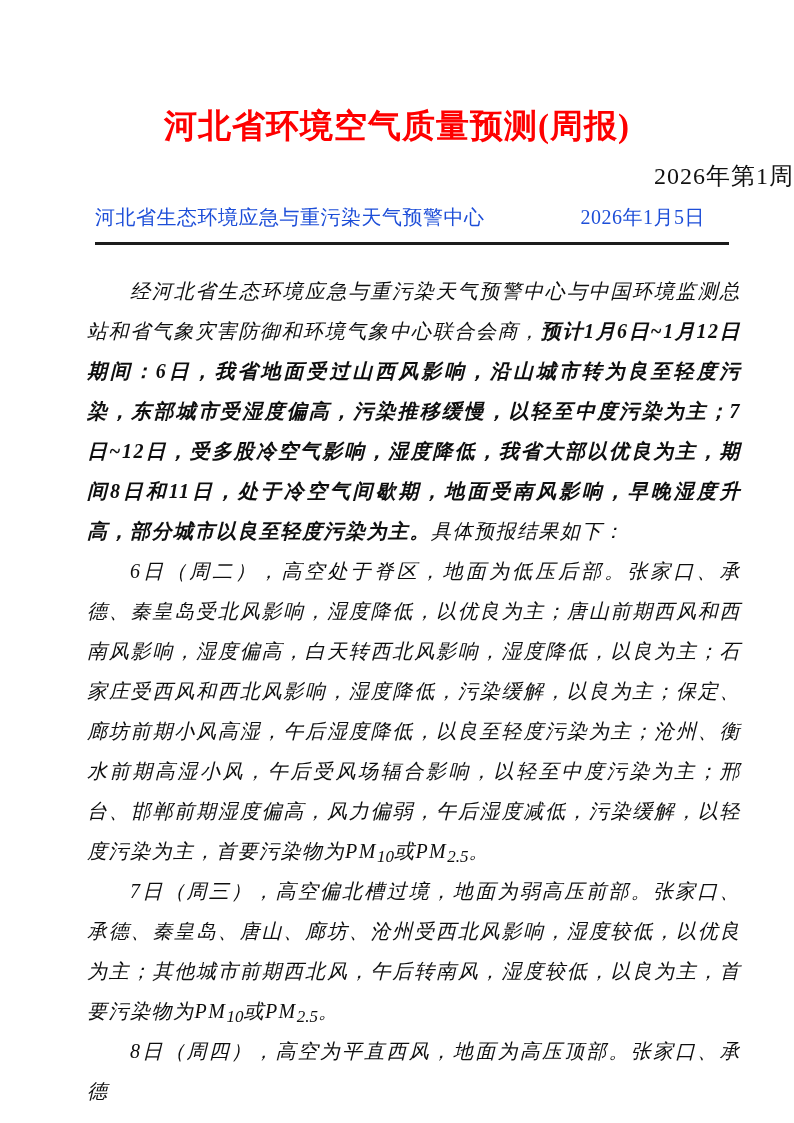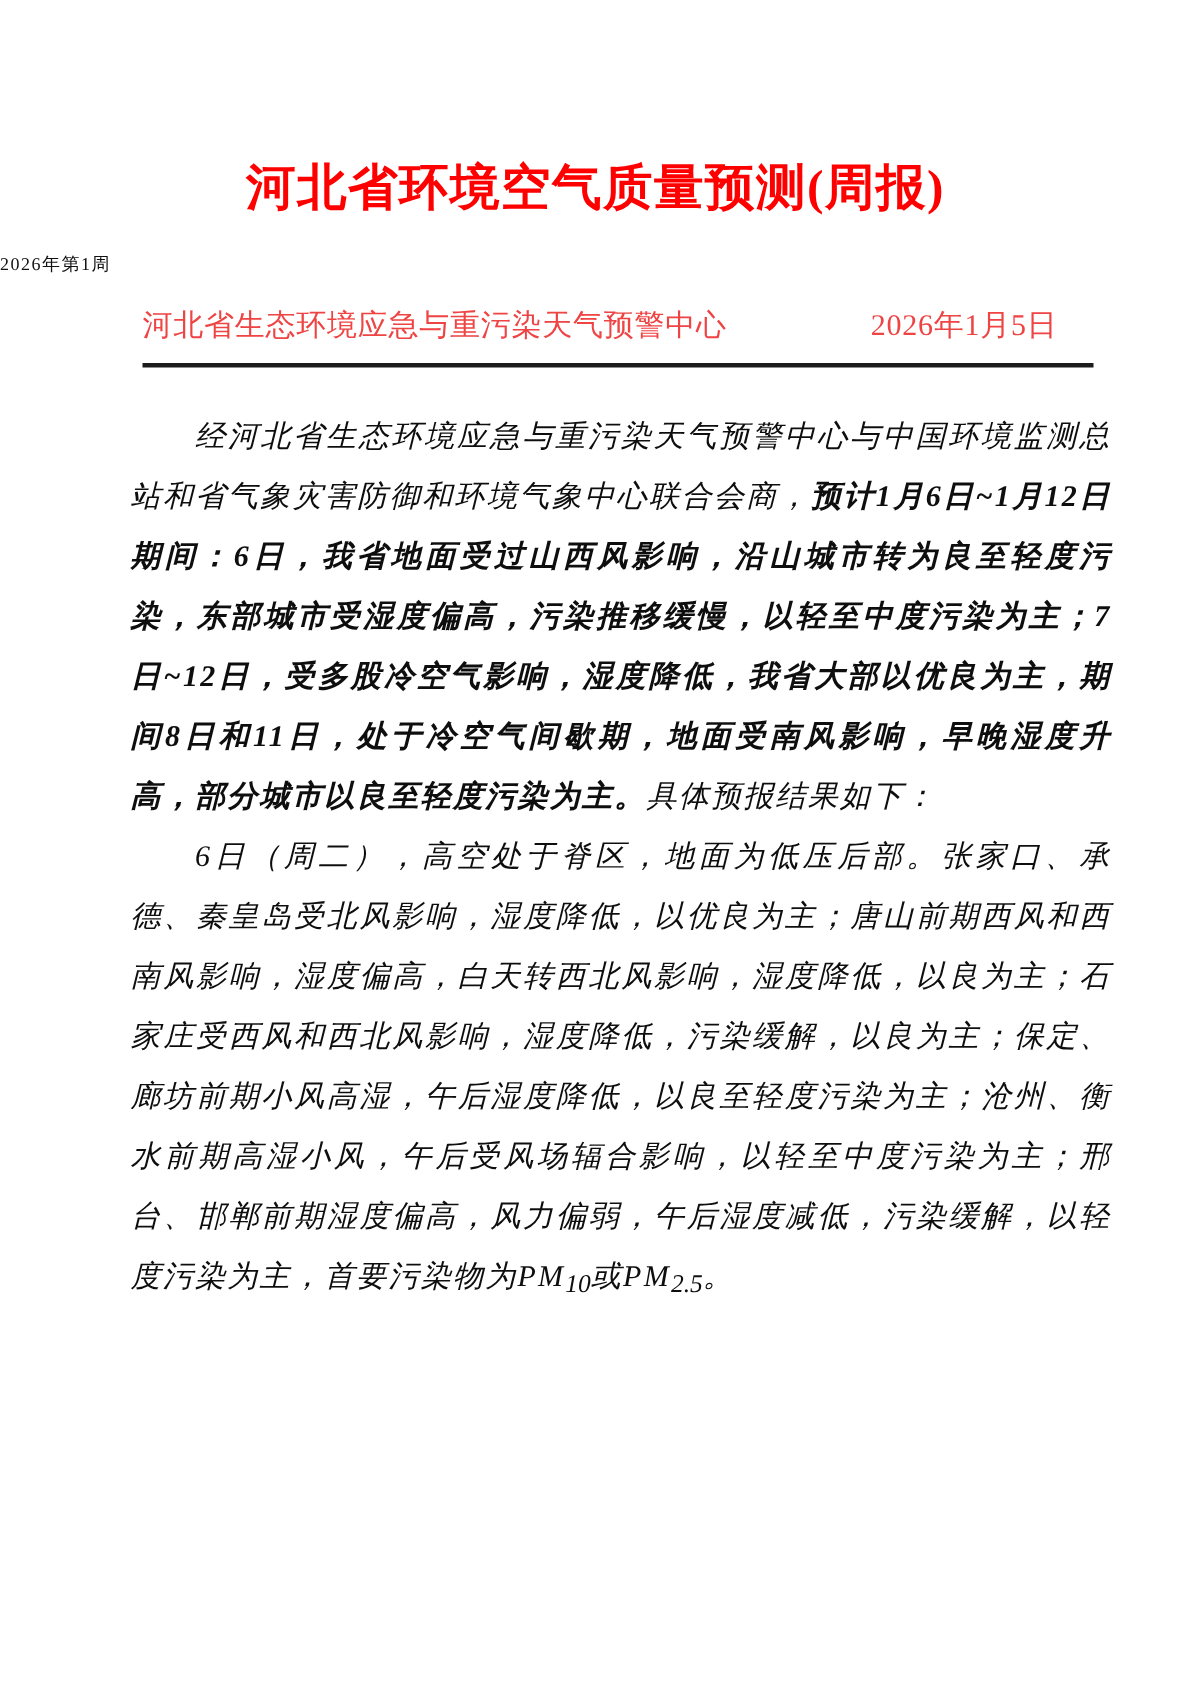--- a/index.html
+++ b/index.html
@@ -20,36 +20,36 @@
     margin-top: 104px;
     text-align: center;
     font-size: 33px;
     font-weight: bold;
     letter-spacing: 1px;
     line-height: 44px;
     color: #fe0000;
   }
   .doc-subtitle {
     margin-top: 16px;
-    text-align: left;
-    font-size: 12px;
+    text-align: right;
+    font-size: 24px;
     letter-spacing: 1px;
     line-height: 24px;
     color: #111111;
   }
   .byline {
     margin: 16px 0 0 95px;
     width: 610px;
     display: flex;
     justify-content: space-between;
     align-items: center;
     font-size: 20px;
     line-height: 26px;
     letter-spacing: 0.5px;
-    color: #ef4444;
+    color: #1d4ed8;
   }
   .header-rule {
     margin: 12px 0 0 95px;
     width: 634px;
     height: 0;
     border: none;
     border-top: 3px solid #1c1c1c;
   }
   .doc-body {
     margin: 26px 0 0 87px;
@@ -87,14 +87,16 @@
   <div class="byline">
     <span>河北省生态环境应急与重污染天气预警中心</span>
     <span>2026年1月5日</span>
   </div>
 
   <hr class="header-rule">
 
   <div class="doc-body">
       <p class="para"><span>经河北省生态环境应急与重污染天气预警中心与中国环境监测总站和省气象灾害防御和环境气象中心联合会商，</span><span class="bold">预计1月6日~1月12日期间：6日，我省地面受过山西风影响，沿山城市转为良至轻度污染，东部城市受湿度偏高，污染推移缓慢，以轻至中度污染为主；7日~12日，受多股冷空气影响，湿度降低，我省大部以优良为主，期间8日和11日，处于冷空气间歇期，地面受南风影响，早晚湿度升高，部分城市以良至轻度污染为主。</span><span>具体预报结果如下：</span></p>
       <p class="para"><span>6日（周二），高空处于脊区，地面为低压后部。张家口、承德、秦皇岛受北风影响，湿度降低，以优良为主；唐山前期西风和西南风影响，湿度偏高，白天转西北风影响，湿度降低，以良为主；石家庄受西风和西北风影响，湿度降低，污染缓解，以良为主；保定、廊坊前期小风高湿，午后湿度降低，以良至轻度污染为主；沧州、衡水前期高湿小风，午后受风场辐合影响，以轻至中度污染为主；邢台、邯郸前期湿度偏高，风力偏弱，午后湿度减低，污染缓解，以轻度污染为主，首要污染物为</span><span>PM</span><sub class="subscript">10</sub><span>或</span><span>PM</span><sub class="subscript">2.5</sub><span>。</span></p>
+      <p class="para"><span>7日（周三），高空偏北槽过境，地面为弱高压前部。张家口、承德、秦皇岛、唐山、廊坊、沧州受西北风影响，湿度较低，以优良为主；其他城市前期西北风，午后转南风，湿度较低，以良为主，首要污染物为</span><span>PM</span><sub class="subscript">10</sub><span>或</span><span>PM</span><sub class="subscript">2.5</sub><span>。</span></p>
+      <p class="para"><span>8日（周四），高空为平直西风，地面为高压顶部。张家口、承德</span></p>
     </div>
 </div>
 
 </body></html>

